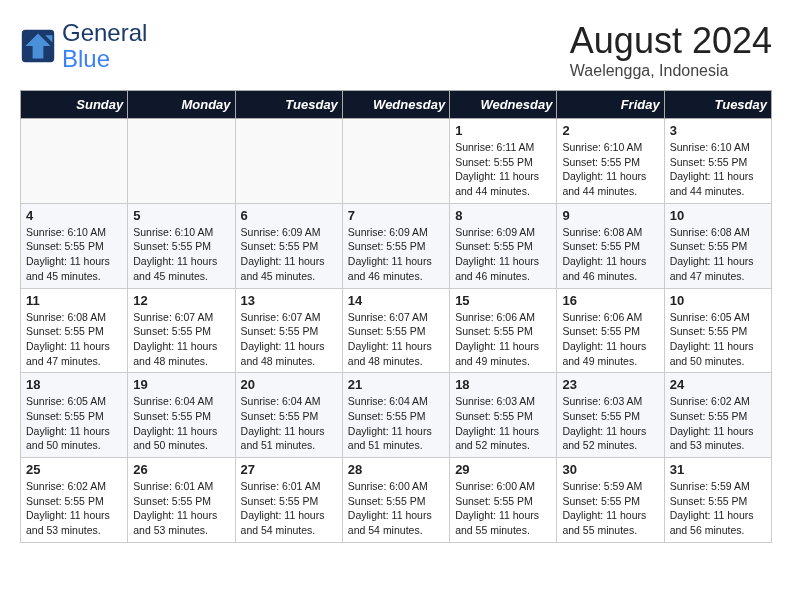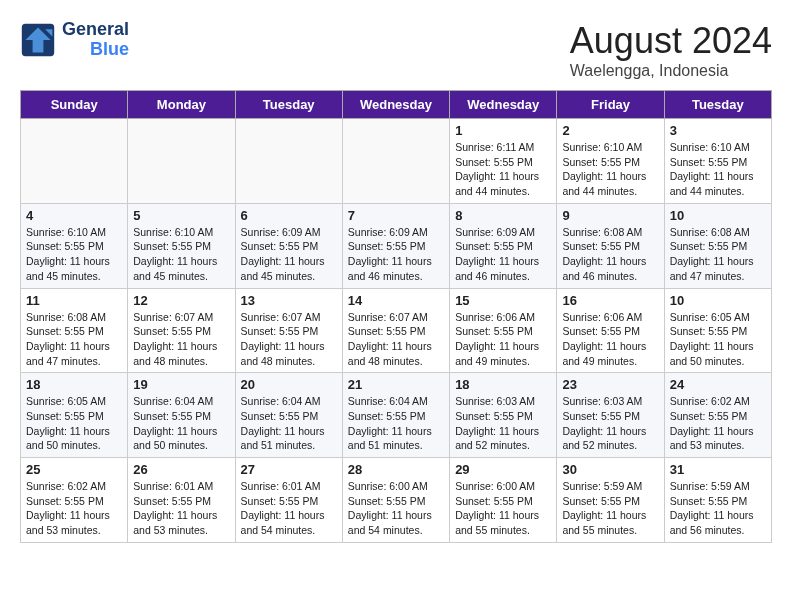--- a/index.html
+++ b/index.html
@@ -15,25 +15,24 @@
       align-items: flex-start;
       justify-content: space-between;
       margin-bottom: 10px;
     }
     .logo {
       display: flex;
       align-items: center;
       gap: 6px;
     }
     .logo-text {
-      font-size: 18px;
-      font-weight: bold;
+      font-size: 24px;
+      font-weight: normal;
       color: #1a3a6b;
       line-height: 1.1;
-      text-align: right;
     }
     .logo-text span {
       color: #3b82f6;
     }
     .logo-icon {
       width: 36px;
       height: 36px;
     }
     .title-block {
       text-align: left;
@@ -45,27 +44,28 @@
     }
     .location {
       font-size: 16px;
       color: #444;
     }
     table {
       width: 100%;
       border-collapse: collapse;
     }
     thead tr th {
-      background-color: #4c1d95;
+      background-color: #0f172a;
       color: #fff;
       font-size: 13px;
       font-weight: bold;
       padding: 6px 4px;
-      text-align: center;
+      text-align: right;
       border: 1px solid #aaa;
+      font-style: italic;
     }
     tbody tr td {
       vertical-align: top;
       border: 1px solid #ccc;
       padding: 4px 5px;
       font-size: 10.5px;
       color: #222;
       width: calc(100% / 7);
       min-height: 80px;
       background: #fff;

